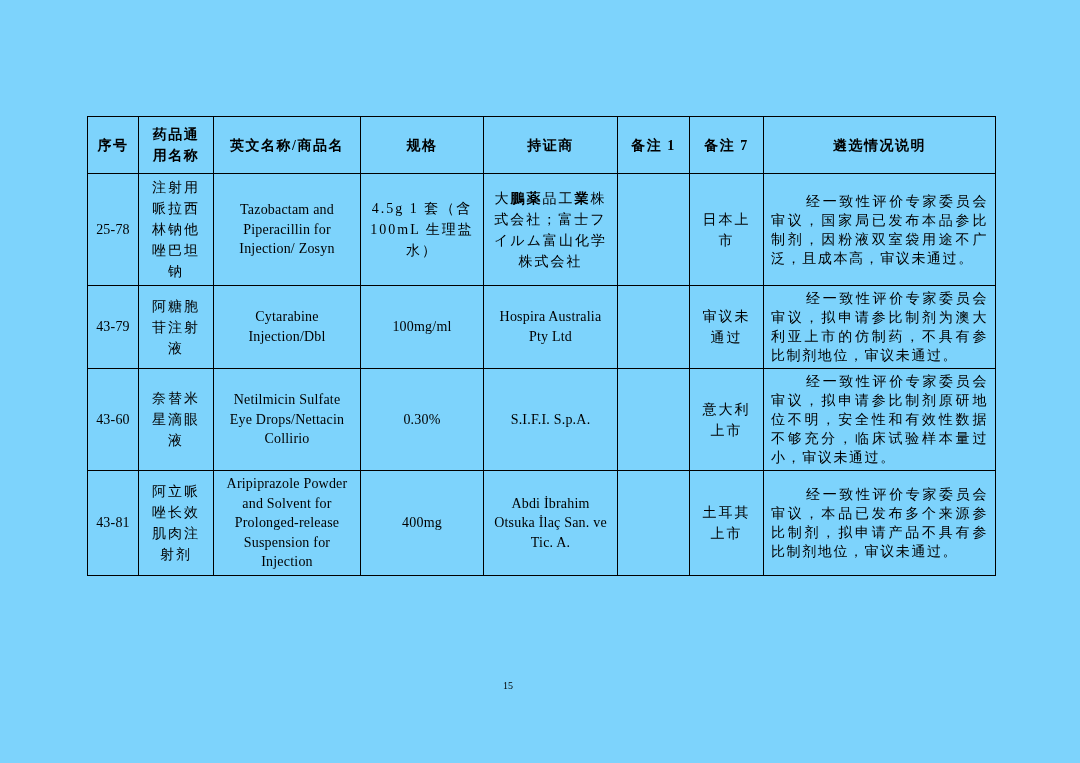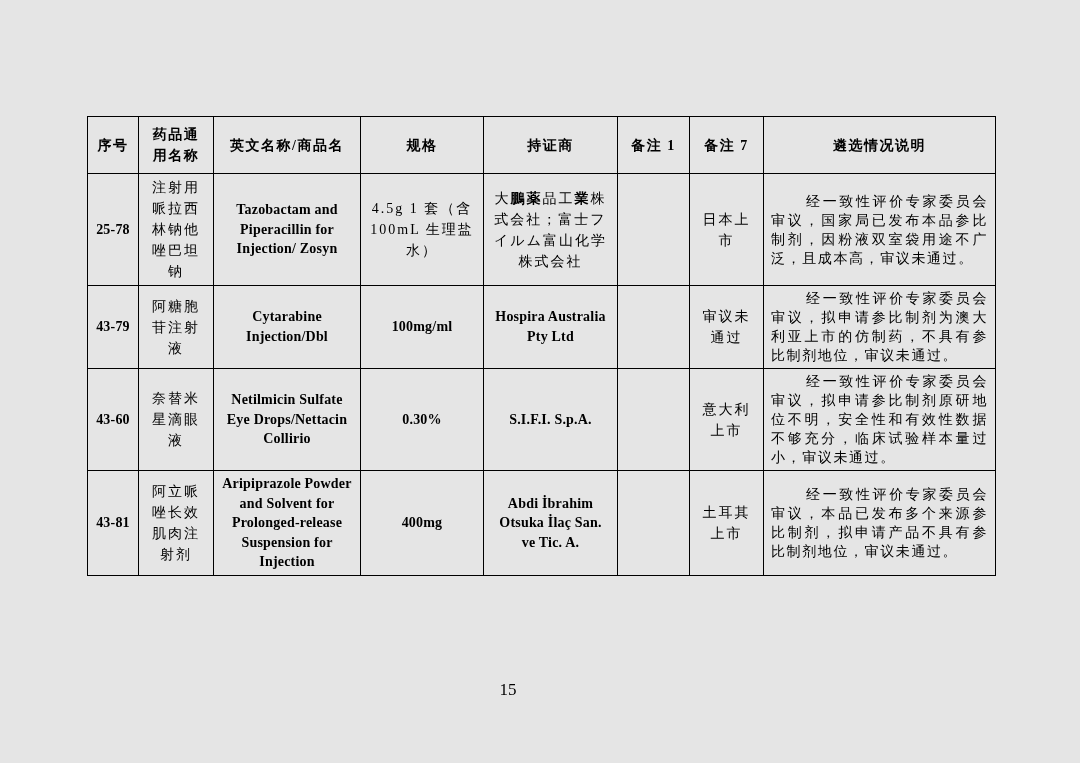--- a/index.html
+++ b/index.html
@@ -4,21 +4,21 @@
 <style>
   html, body {
     margin: 0;
     padding: 0;
     background: #ffffff;
   }
   .page {
     position: relative;
     width: 1080px;
     height: 763px;
-    background: #e5e5e5;
+    background: #7dd3fc;
     font-family: "Liberation Serif", "DejaVu Serif", serif;
     color: #000000;
     overflow: hidden;
   }
   table.drug-table {
     position: absolute;
     left: 87px;
     top: 116px;
     width: 908px;
     border-collapse: collapse;
@@ -42,40 +42,39 @@
   tr.row-2 { height: 67px; }
   tr.row-3 { height: 90px; }
   tr.row-4 { height: 90px; }
   .cjk {
     letter-spacing: 2px;
     line-height: 1.5;
   }
   .en {
     letter-spacing: 0.2px;
     line-height: 1.4;
-    font-weight: bold;
   }
   .expl-cell {
     text-align: justify;
   }
   .expl {
     text-indent: 2.5em;
     text-align: justify;
     text-justify: inter-character;
     letter-spacing: 1.6px;
     line-height: 19px;
     font-size: 14px;
   }
   .page-number {
     position: absolute;
     left: 0;
     top: 680px;
     width: 1016px;
     text-align: center;
-    font-size: 17px;
+    font-size: 10px;
   }
 </style>
 </head>
 <body>
 
 <div class="page">
 
   <table class="drug-table">
     <colgroup>
       <col style="width:51px">

